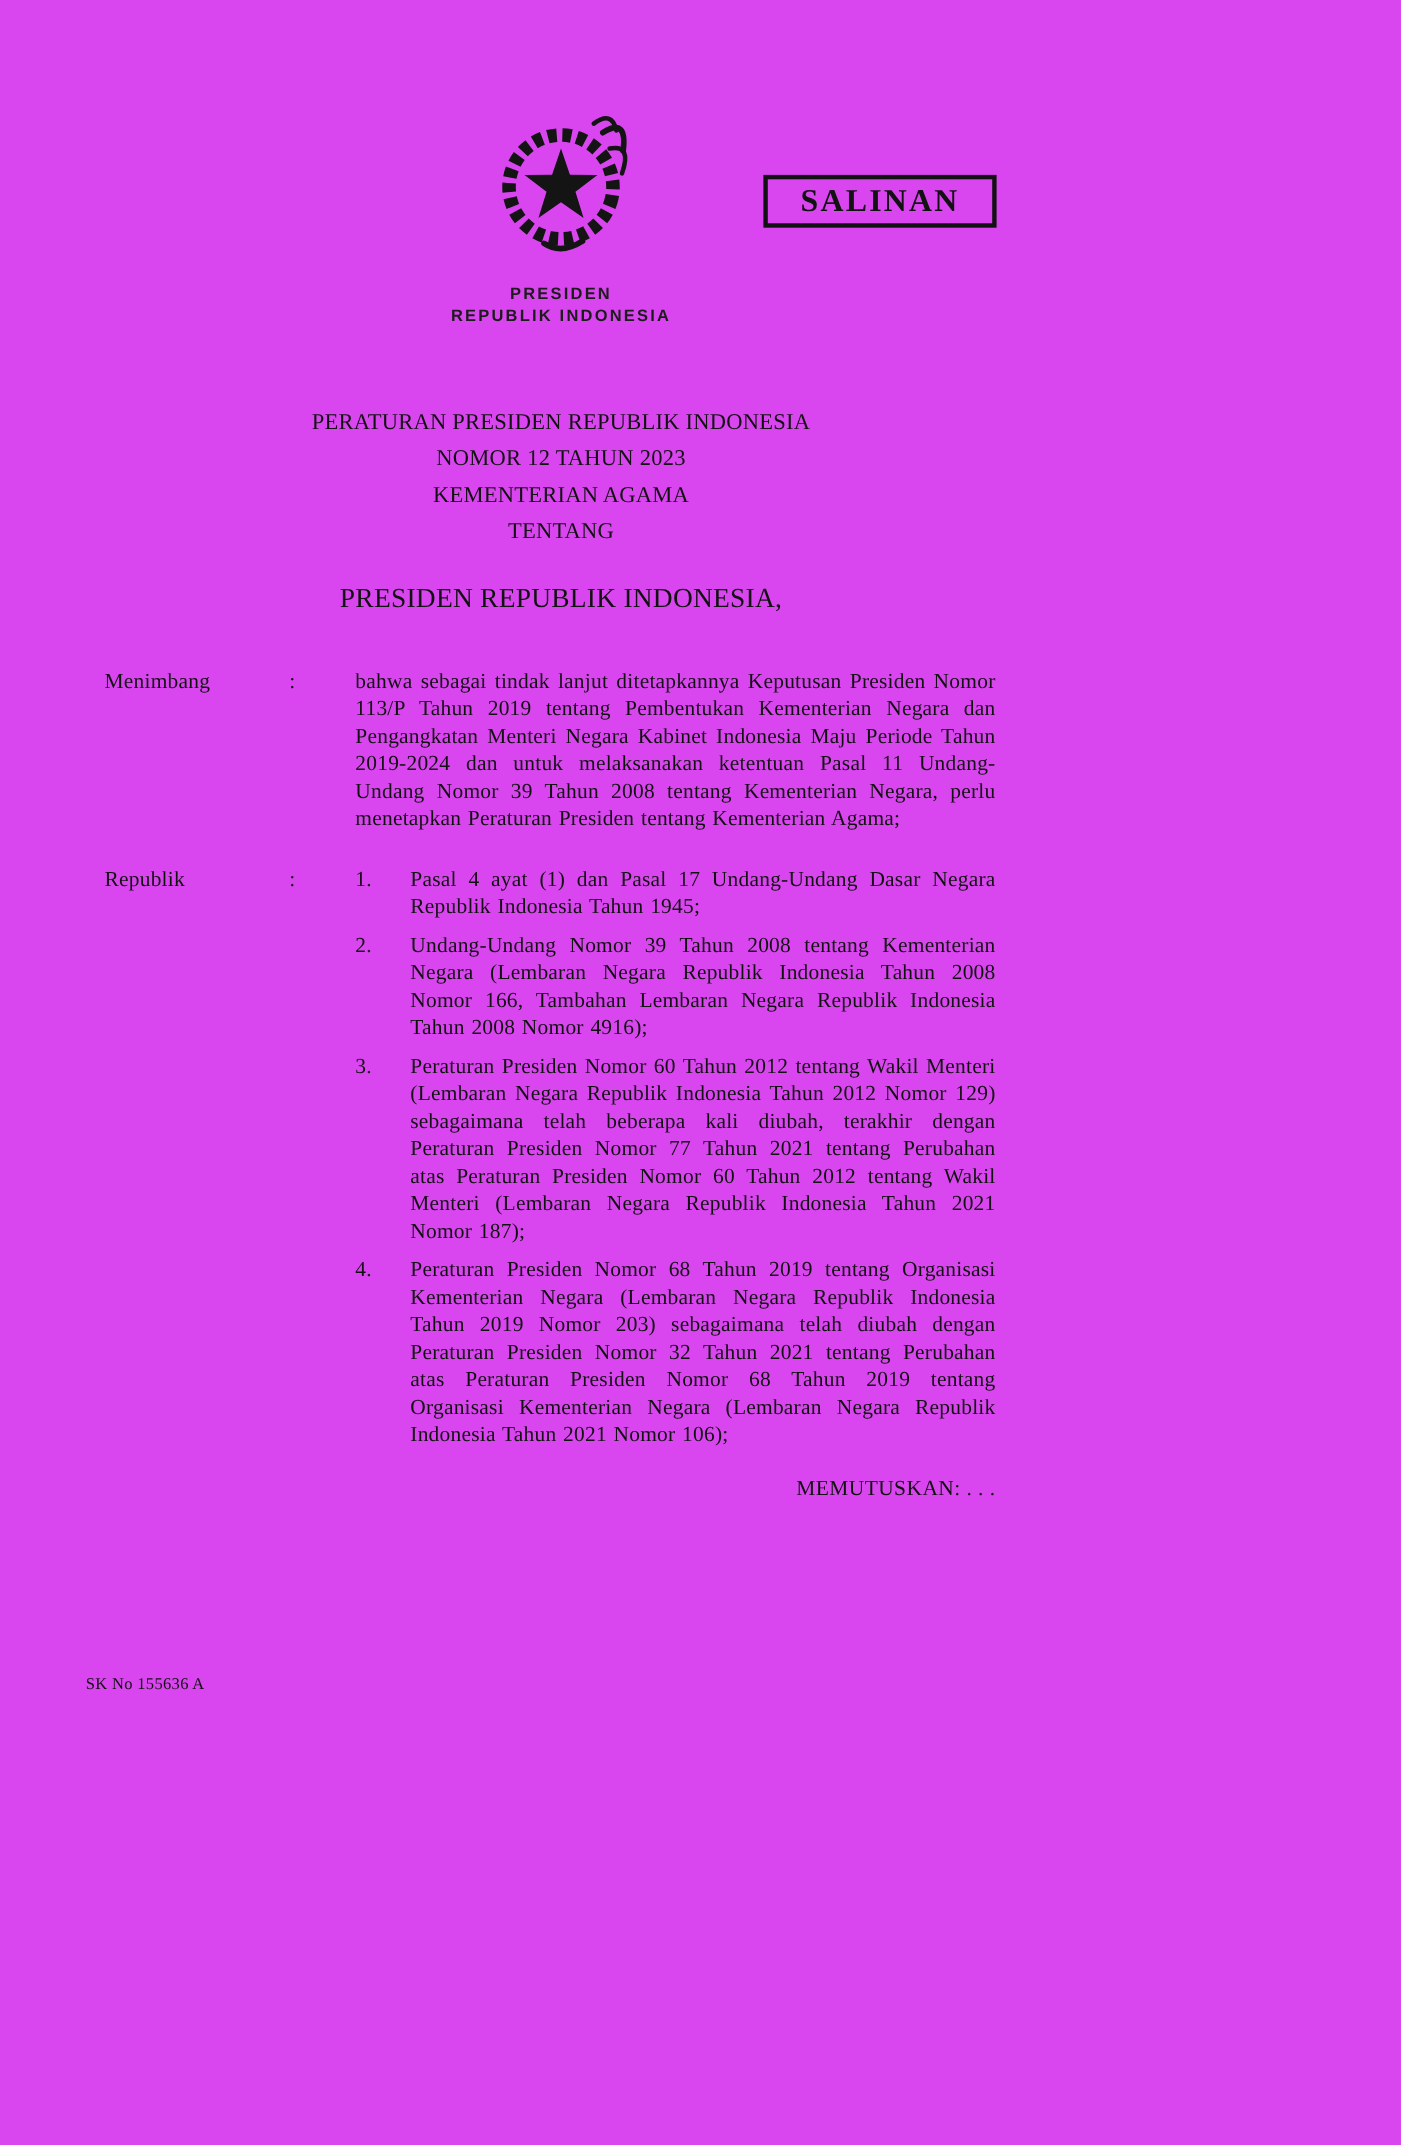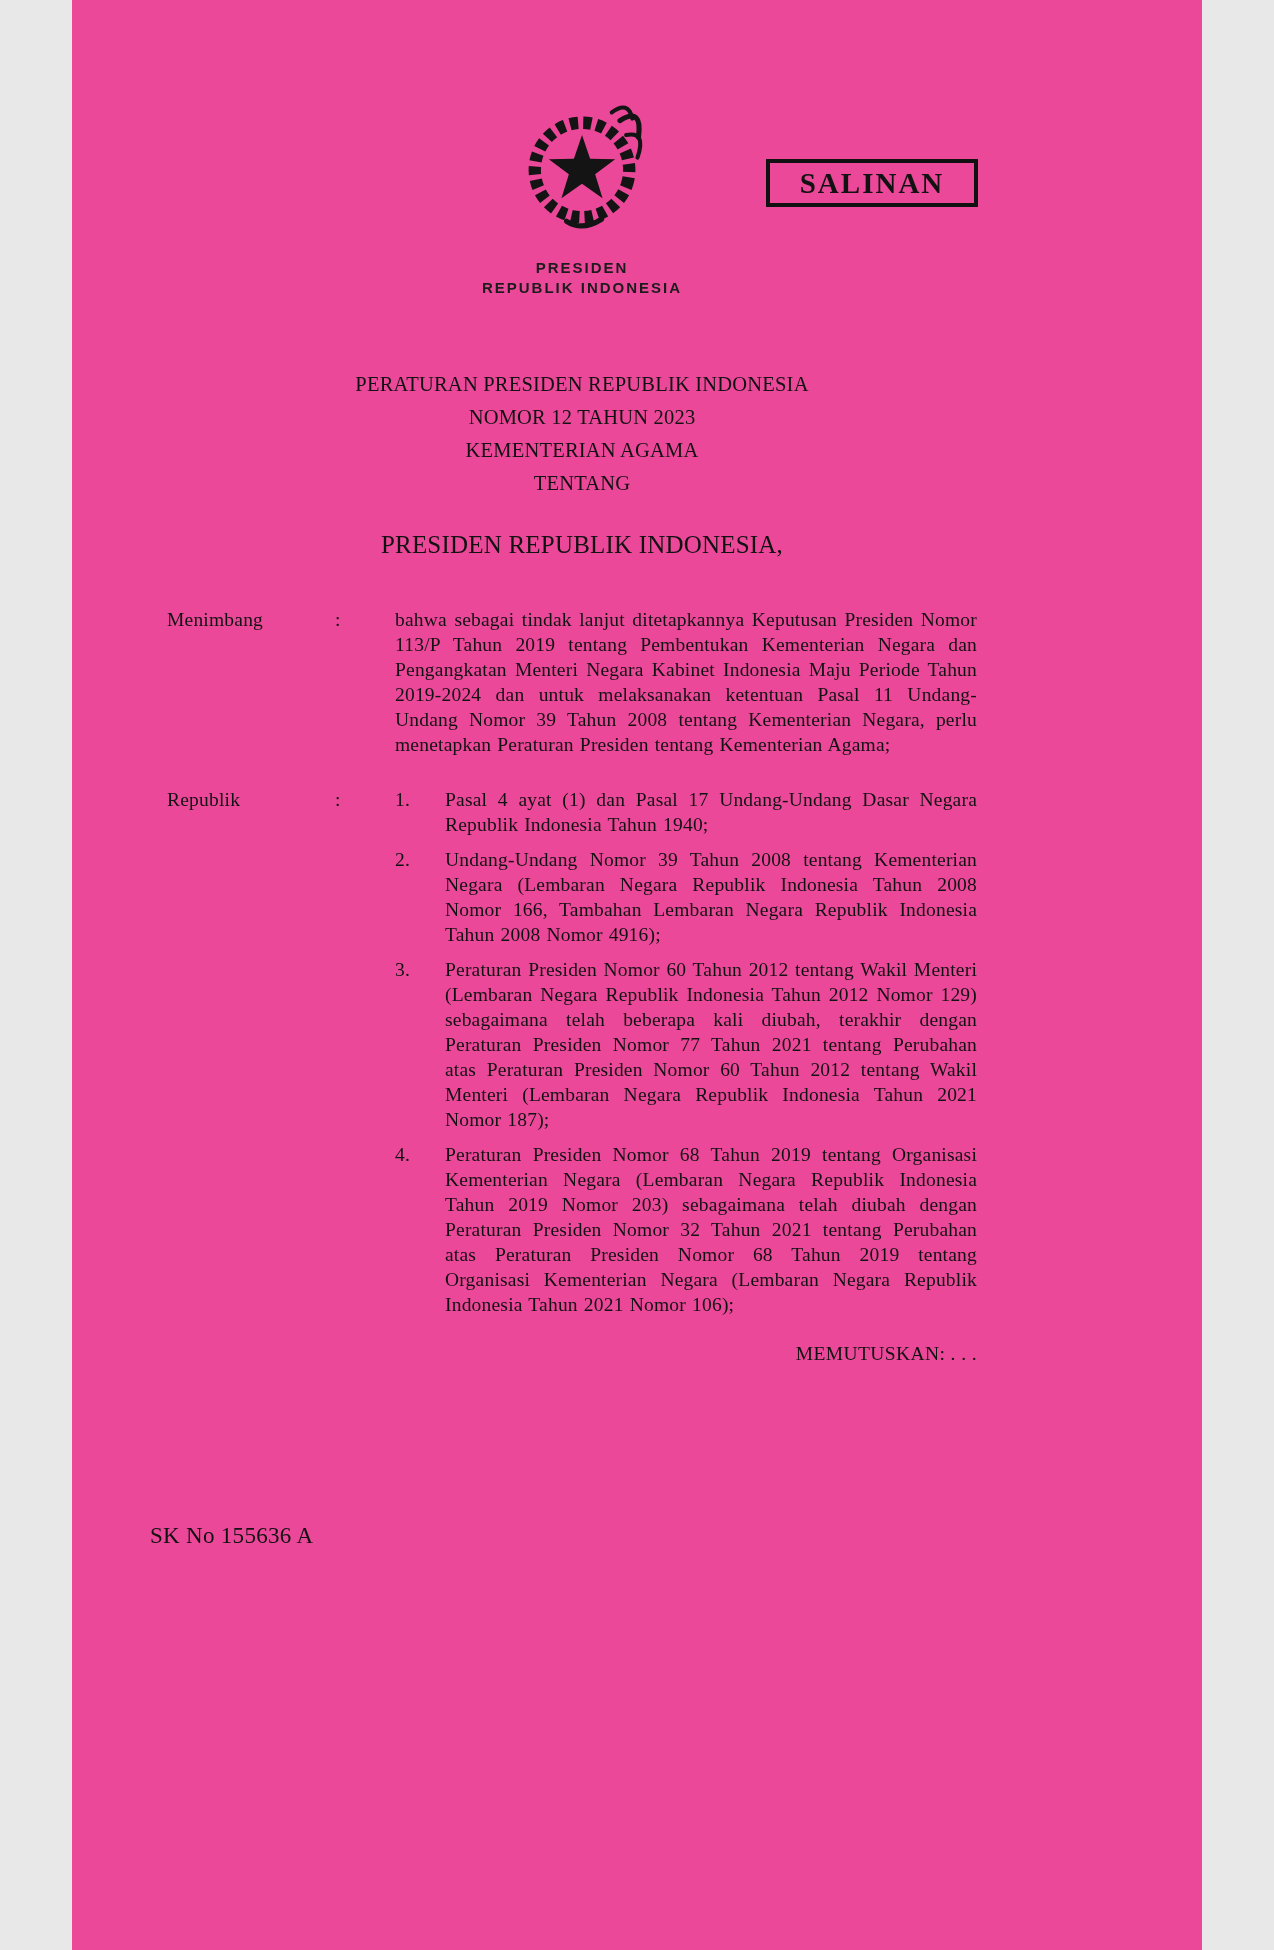--- a/index.html
+++ b/index.html
@@ -1,21 +1,21 @@
 <!DOCTYPE html>
 <html><head>
 <meta charset="utf-8">
 <style>
   html, body { margin: 0; padding: 0; background: #e8e8e8; }
   .page {
     position: relative;
-    width: 1130px;
+    width: 1274px;
     height: 1950px;
     margin: 0 auto;
-    background: #ec4899;
+    background: #d946ef;
     font-family: "Liberation Serif", serif;
     color: #121212;
     overflow: hidden;
   }
 
   
   .emblem {
     position: absolute;
     left: 445px;
     top: 96px;
@@ -83,21 +83,21 @@
     width: 810px;
     text-align: right;
     margin-top: 24px;
     letter-spacing: 0.4px;
   }
 
   .sk-number {
     position: absolute;
     left: 78px;
     top: 1523px;
-    font-size: 23px;
+    font-size: 15px;
     letter-spacing: 0.3px;
   }
 </style>
 </head>
 <body>
 
 <div class="page">
 
   <div class="emblem">
     <svg viewBox="0 0 126 148" width="130" height="152" xmlns="http://www.w3.org/2000/svg">
@@ -139,21 +139,21 @@
       <div>:</div>
       <div class="para">bahwa sebagai tindak lanjut ditetapkannya Keputusan Presiden Nomor 113/P Tahun 2019 tentang Pembentukan Kementerian Negara dan Pengangkatan Menteri Negara Kabinet Indonesia Maju Periode Tahun 2019-2024 dan untuk melaksanakan ketentuan Pasal 11 Undang-Undang Nomor 39 Tahun 2008 tentang Kementerian Negara, perlu menetapkan Peraturan Presiden tentang Kementerian Agama;</div>
     </div>
 
     <div class="section mengingat">
       <div>Republik</div>
       <div>:</div>
       <div>
         <div class="list-item">
           <div>1.</div>
-          <div class="para">Pasal 4 ayat (1) dan Pasal 17 Undang-Undang Dasar Negara Republik Indonesia Tahun 1940;</div>
+          <div class="para">Pasal 4 ayat (1) dan Pasal 17 Undang-Undang Dasar Negara Republik Indonesia Tahun 1945;</div>
         </div>
         <div class="list-item">
           <div>2.</div>
           <div class="para">Undang-Undang Nomor 39 Tahun 2008 tentang Kementerian Negara (Lembaran Negara Republik Indonesia Tahun 2008 Nomor 166, Tambahan Lembaran Negara Republik Indonesia Tahun 2008 Nomor 4916);</div>
         </div>
         <div class="list-item">
           <div>3.</div>
           <div class="para">Peraturan Presiden Nomor 60 Tahun 2012 tentang Wakil Menteri (Lembaran Negara Republik Indonesia Tahun 2012 Nomor 129) sebagaimana telah beberapa kali diubah, terakhir dengan Peraturan Presiden Nomor 77 Tahun 2021 tentang Perubahan atas Peraturan Presiden Nomor 60 Tahun 2012 tentang Wakil Menteri (Lembaran Negara Republik Indonesia Tahun 2021 Nomor 187);</div>
         </div>
         <div class="list-item">

